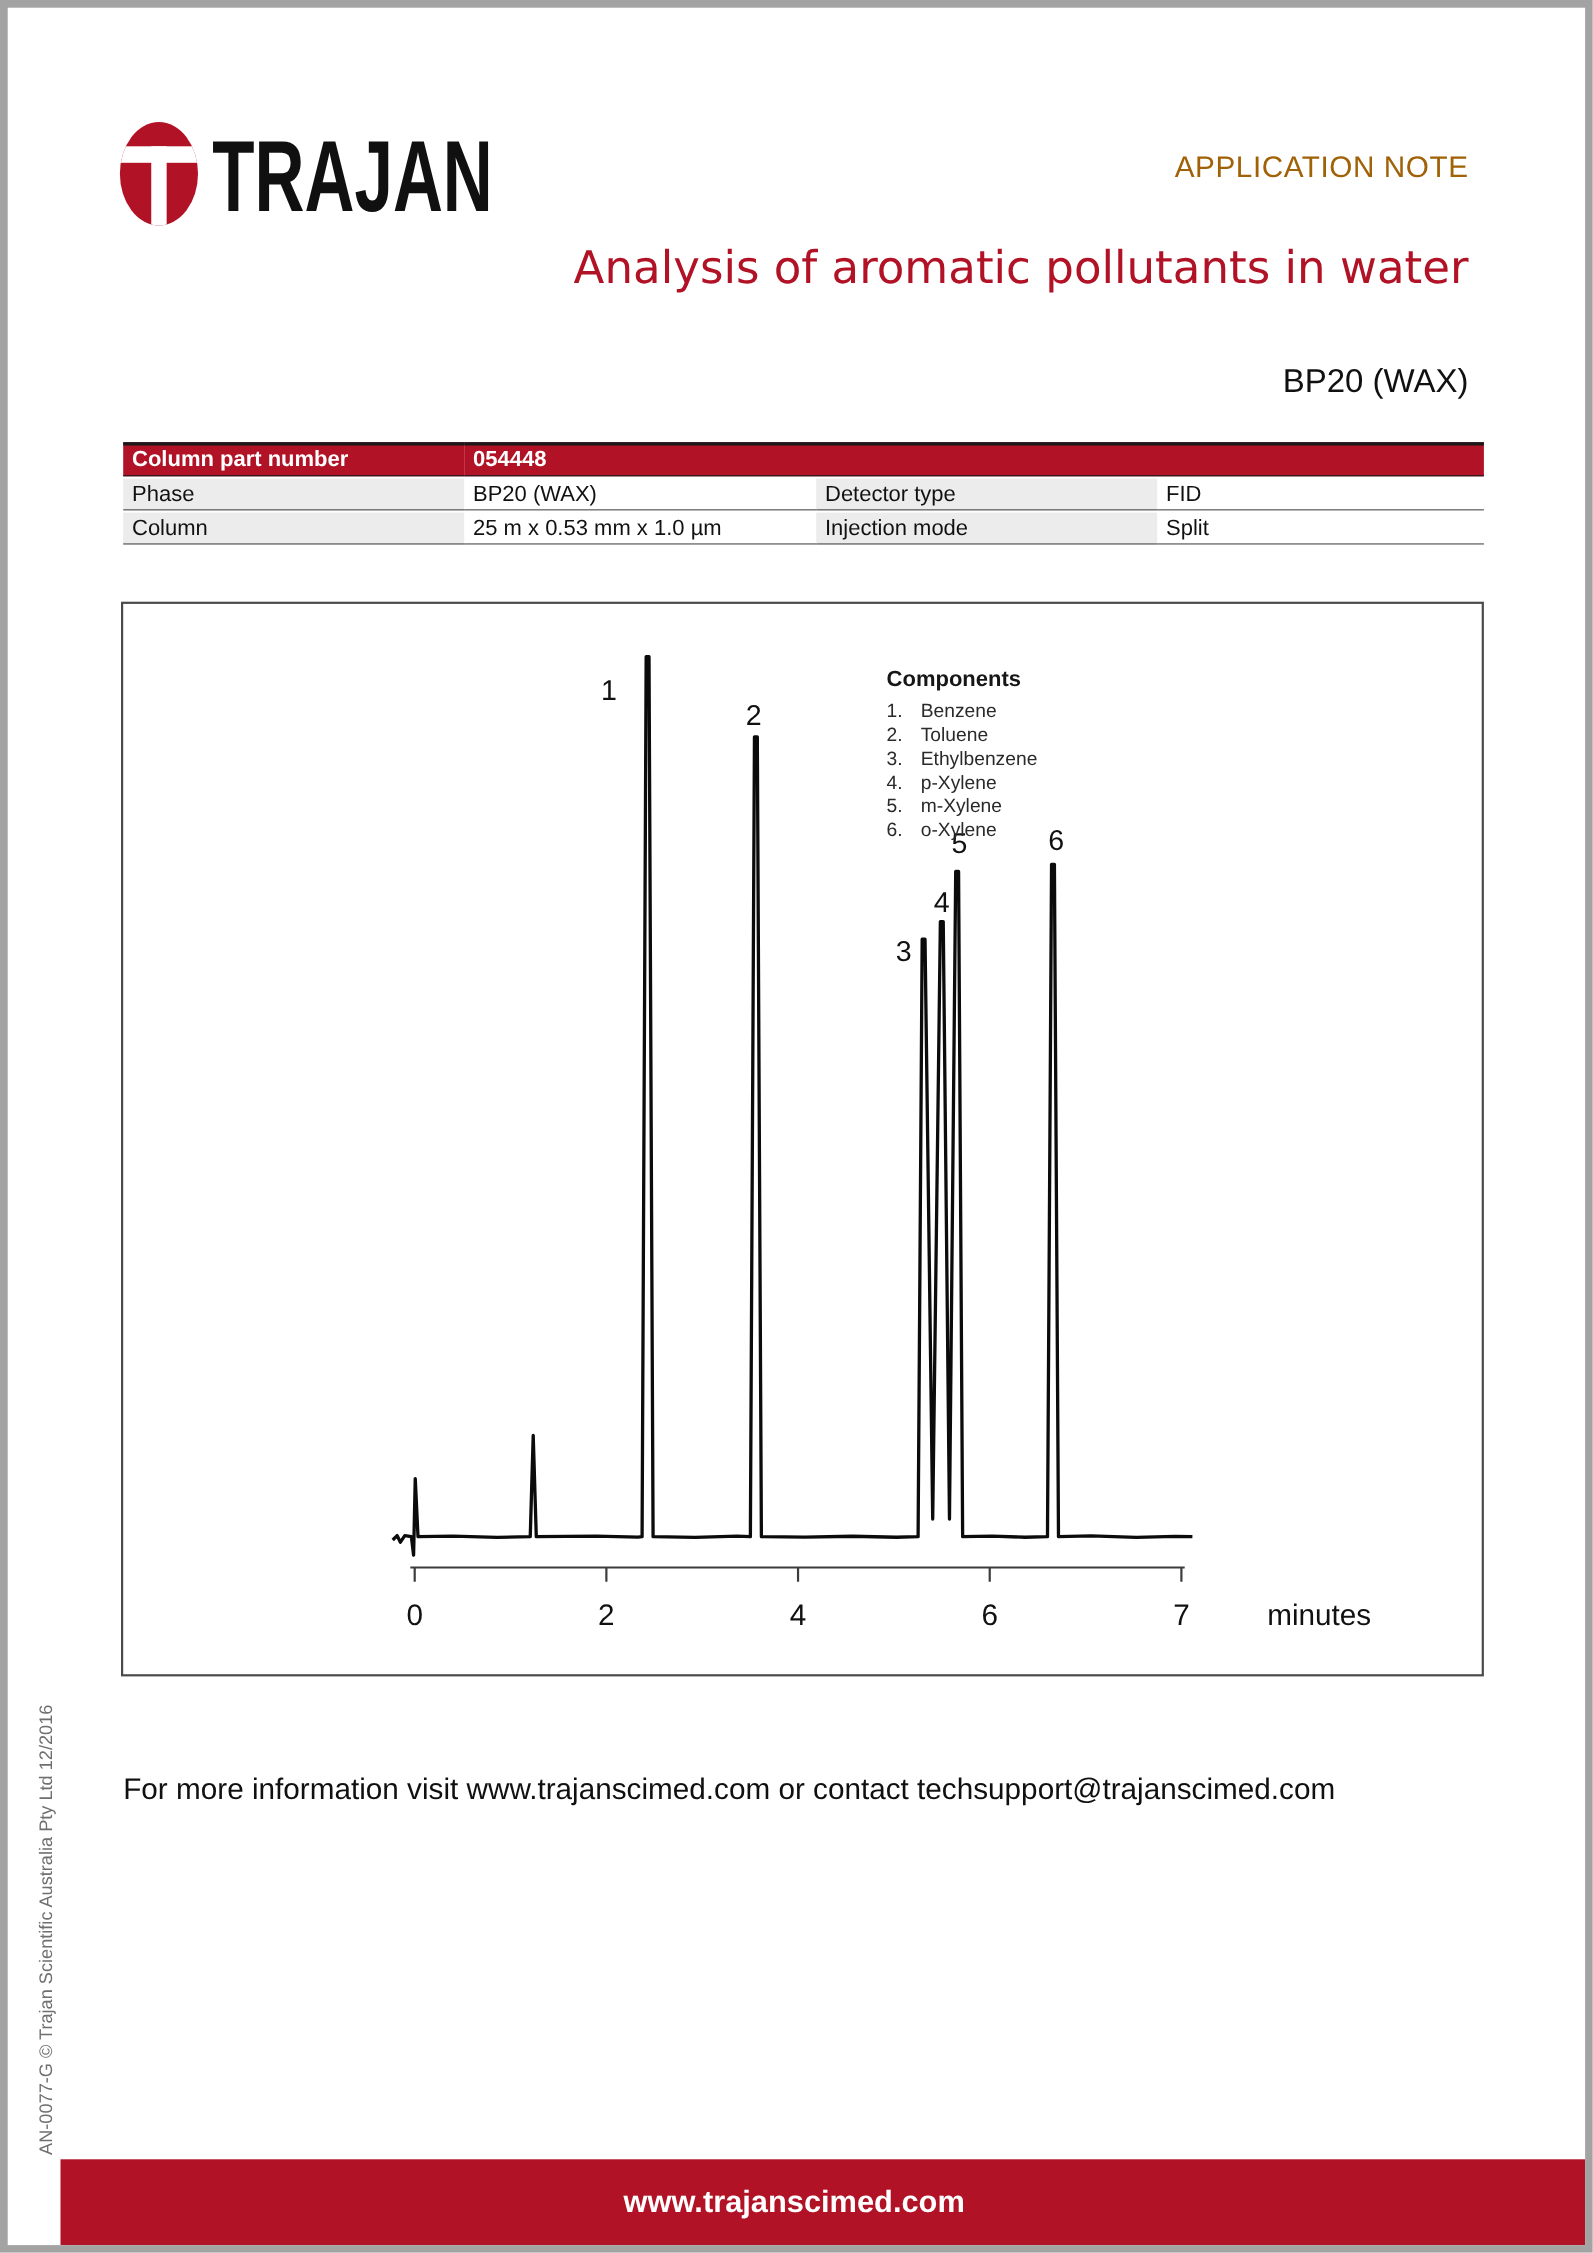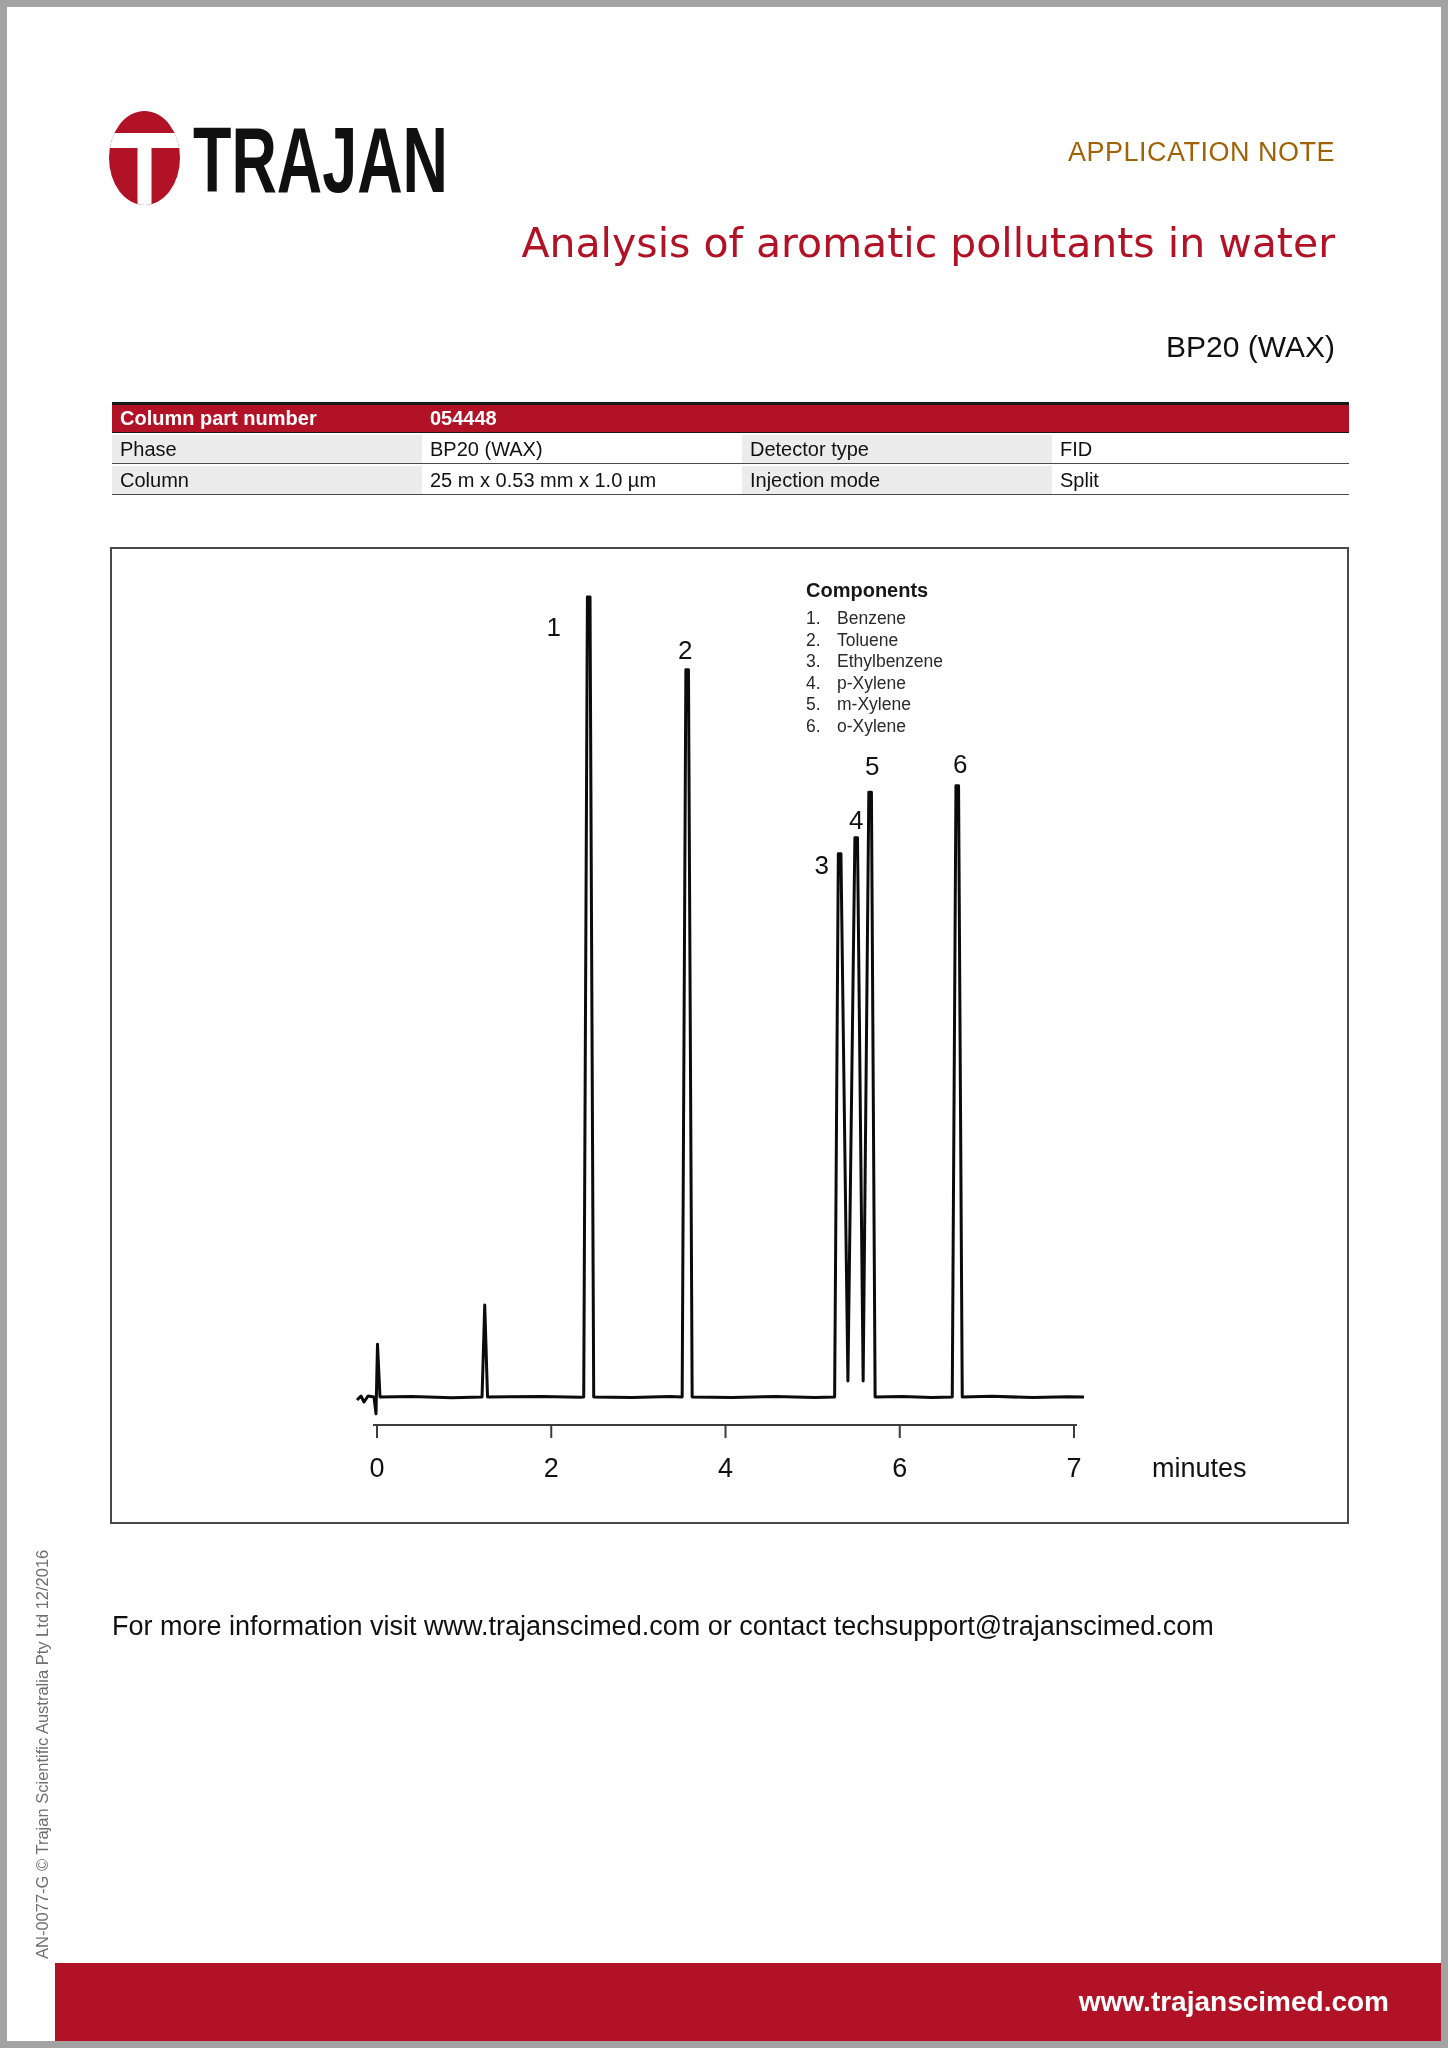--- a/index.html
+++ b/index.html
@@ -28,32 +28,32 @@
     background:var(--red); color:#fff; font-weight:bold;
     border-top:3px solid #191919; border-bottom:1px solid #191919;
   }
   .spec-table tr.body td.lab { background:var(--label-bg); }
   .spec-table tr.last td { border-bottom:2px solid #191919; }
   .spec-table sub { font-size:13px; }
   
   .chart-box { position:absolute; left:103px; top:540px; width:1239px; height:977px; border:2px solid #4a4a4a; background:#fff; }
   .chrom-svg { position:absolute; left:0; top:0; width:100%; height:100%; }
   .legend { position:absolute; left:694px; top:30px; }
-  .legend-title { font-weight:bold; font-size:20px; color:#161616; margin-bottom:6px; }
+  .legend-title { font-weight:bold; font-size:20px; color:#161616; margin-bottom:6px;margin-top:28px; }
   .legend-row { display:flex; font-size:17.5px; line-height:21.6px; color:#2a2a2a; }
   .legend-num { width:31px; }
   
   .info-line { position:absolute; left:105px; top:1604px; font-size:27px; color:#101010; }
   .side-note {
     position:absolute; left:26px; top:1952px; transform:rotate(-90deg); transform-origin:0 0;
     font-size:16.5px; color:var(--gray-note); white-space:nowrap;
   }
   .red-bar {
     position:absolute; left:0; right:0; bottom:0; height:78px; background:var(--red);
-    display:flex; align-items:center; justify-content:flex-end; padding-right:52px;margin-left:48px;
+    display:flex; align-items:center; justify-content:center; padding-right:52px;margin-left:48px;
   }
   .red-bar span { color:#fff; font-weight:bold; font-size:28px; }
 </style>
 </head>
 <body>
 
 <div class="page">
 
   <svg class="logo-svg" viewBox="0 0 360 116">
     <defs>

